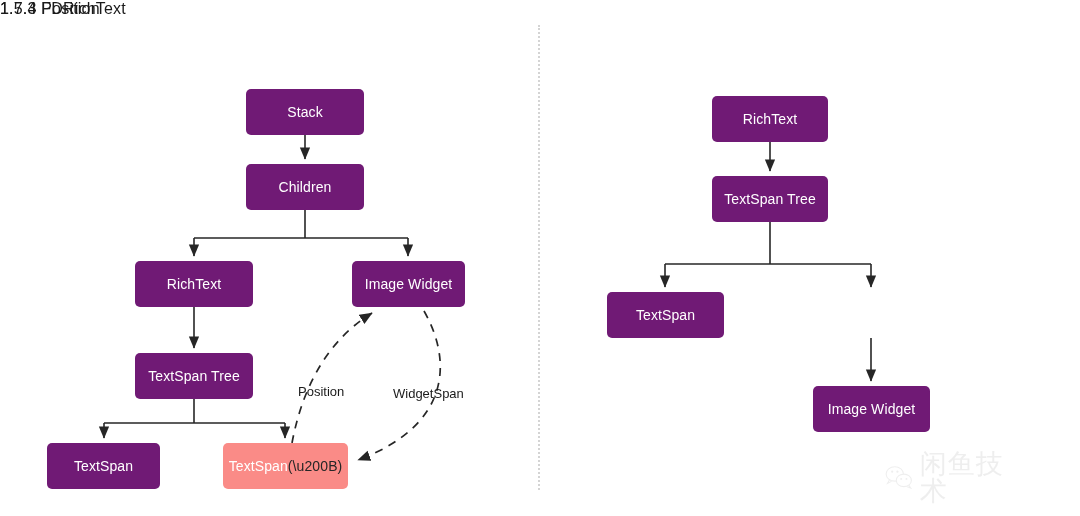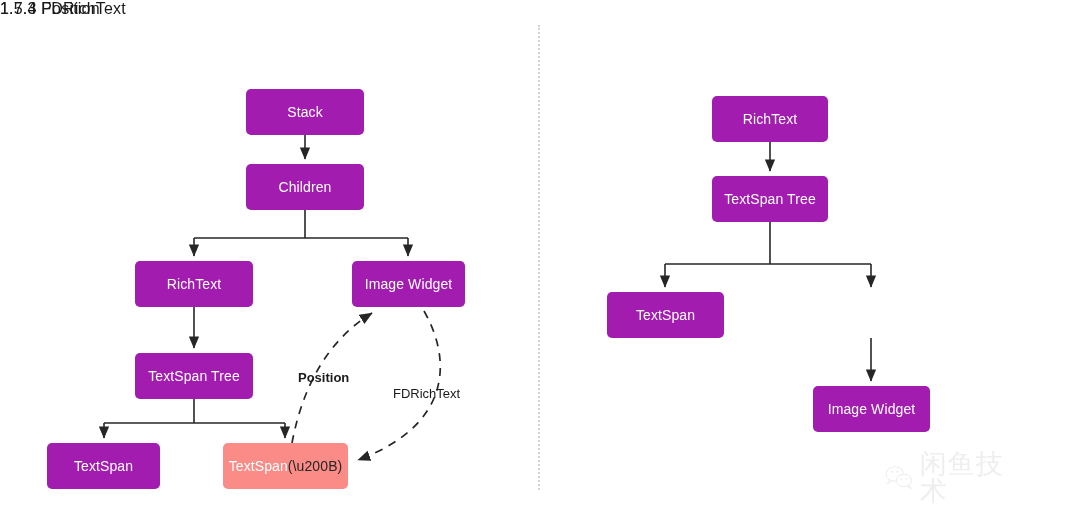--- a/index.html
+++ b/index.html
@@ -35,21 +35,21 @@
     box-sizing: border-box;
     border-radius: 5px;
     display: flex;
     align-items: center;
     justify-content: center;
     font-size: 14px;
     color: #ffffff;
     white-space: nowrap;
     letter-spacing: 0.1px;
   }
-  .node.blue { background: #a21caf; }
+  .node.blue { background: #701a75; }
   .node.pink { background: #fa8b87; }
   .node.pink .suffix { color: #262626; text-align: center; }
   .node.overflow { overflow: visible; }
   svg.edges {
     position: absolute;
     left: 0;
     top: 0;
     width: 1080px;
     height: 516px;
     pointer-events: none;
@@ -142,25 +142,25 @@
     <span>TextSpan Tree</span>
   </div>
   <div class="node blue" style="left:47px;top:443px;width:113px;height:46px;">
     <span>TextSpan</span>
   </div>
   <div class="node pink overflow" style="left:223px;top:443px;width:125px;height:46px;">
     <span>TextSpan</span>
       <span class="suffix">(\u200B)</span>
   </div>
 
-  <div class="edge-label" style="left:298px;top:370px;font-weight:bold;">
+  <div class="edge-label" style="left:298px;top:384px;">
     <span>Position</span>
   </div>
   <div class="edge-label" style="left:393px;top:386px;">
-    <span>FDRichText</span>
+    <span>WidgetSpan</span>
   </div>
 
   <div class="node blue" style="left:712px;top:96px;width:116px;height:46px;">
     <span>RichText</span>
   </div>
   <div class="node blue" style="left:712px;top:176px;width:116px;height:46px;">
     <span>TextSpan Tree</span>
   </div>
   <div class="node blue" style="left:607px;top:292px;width:117px;height:46px;">
     <span>TextSpan</span>

